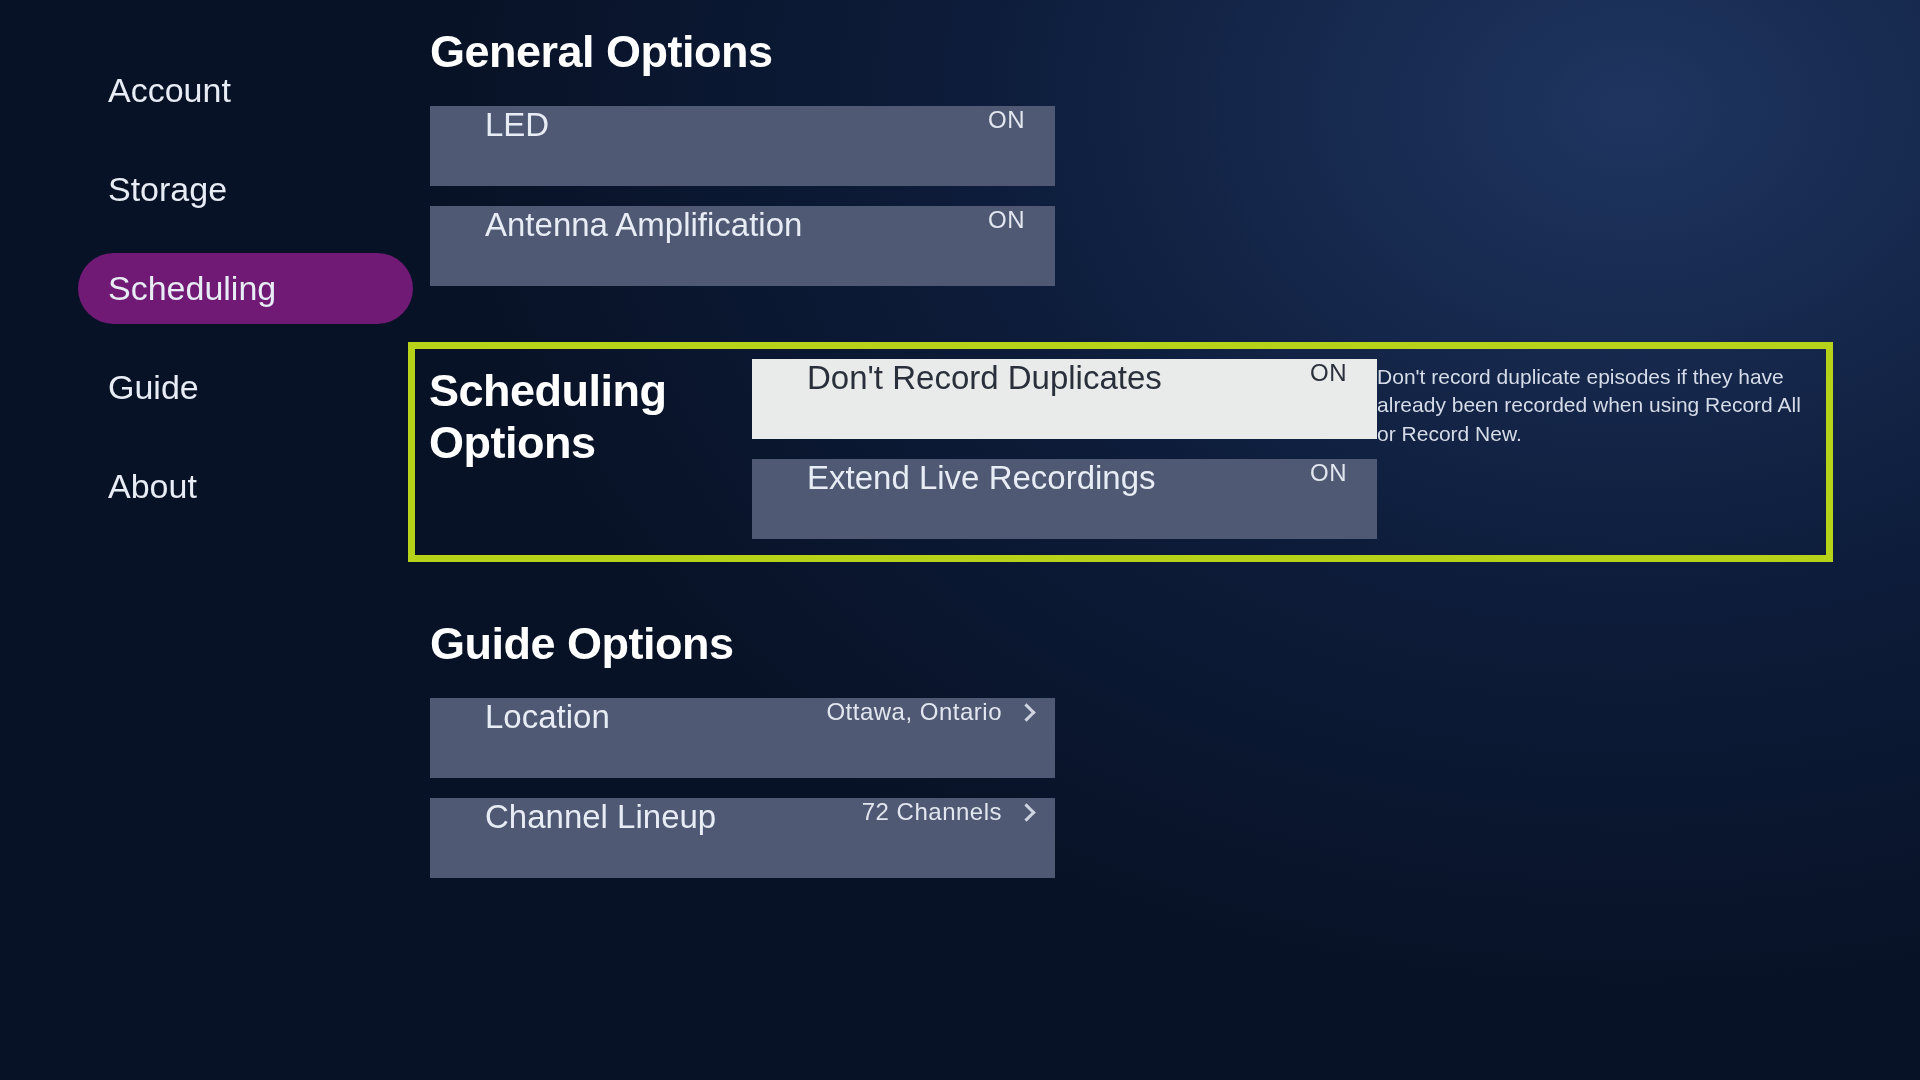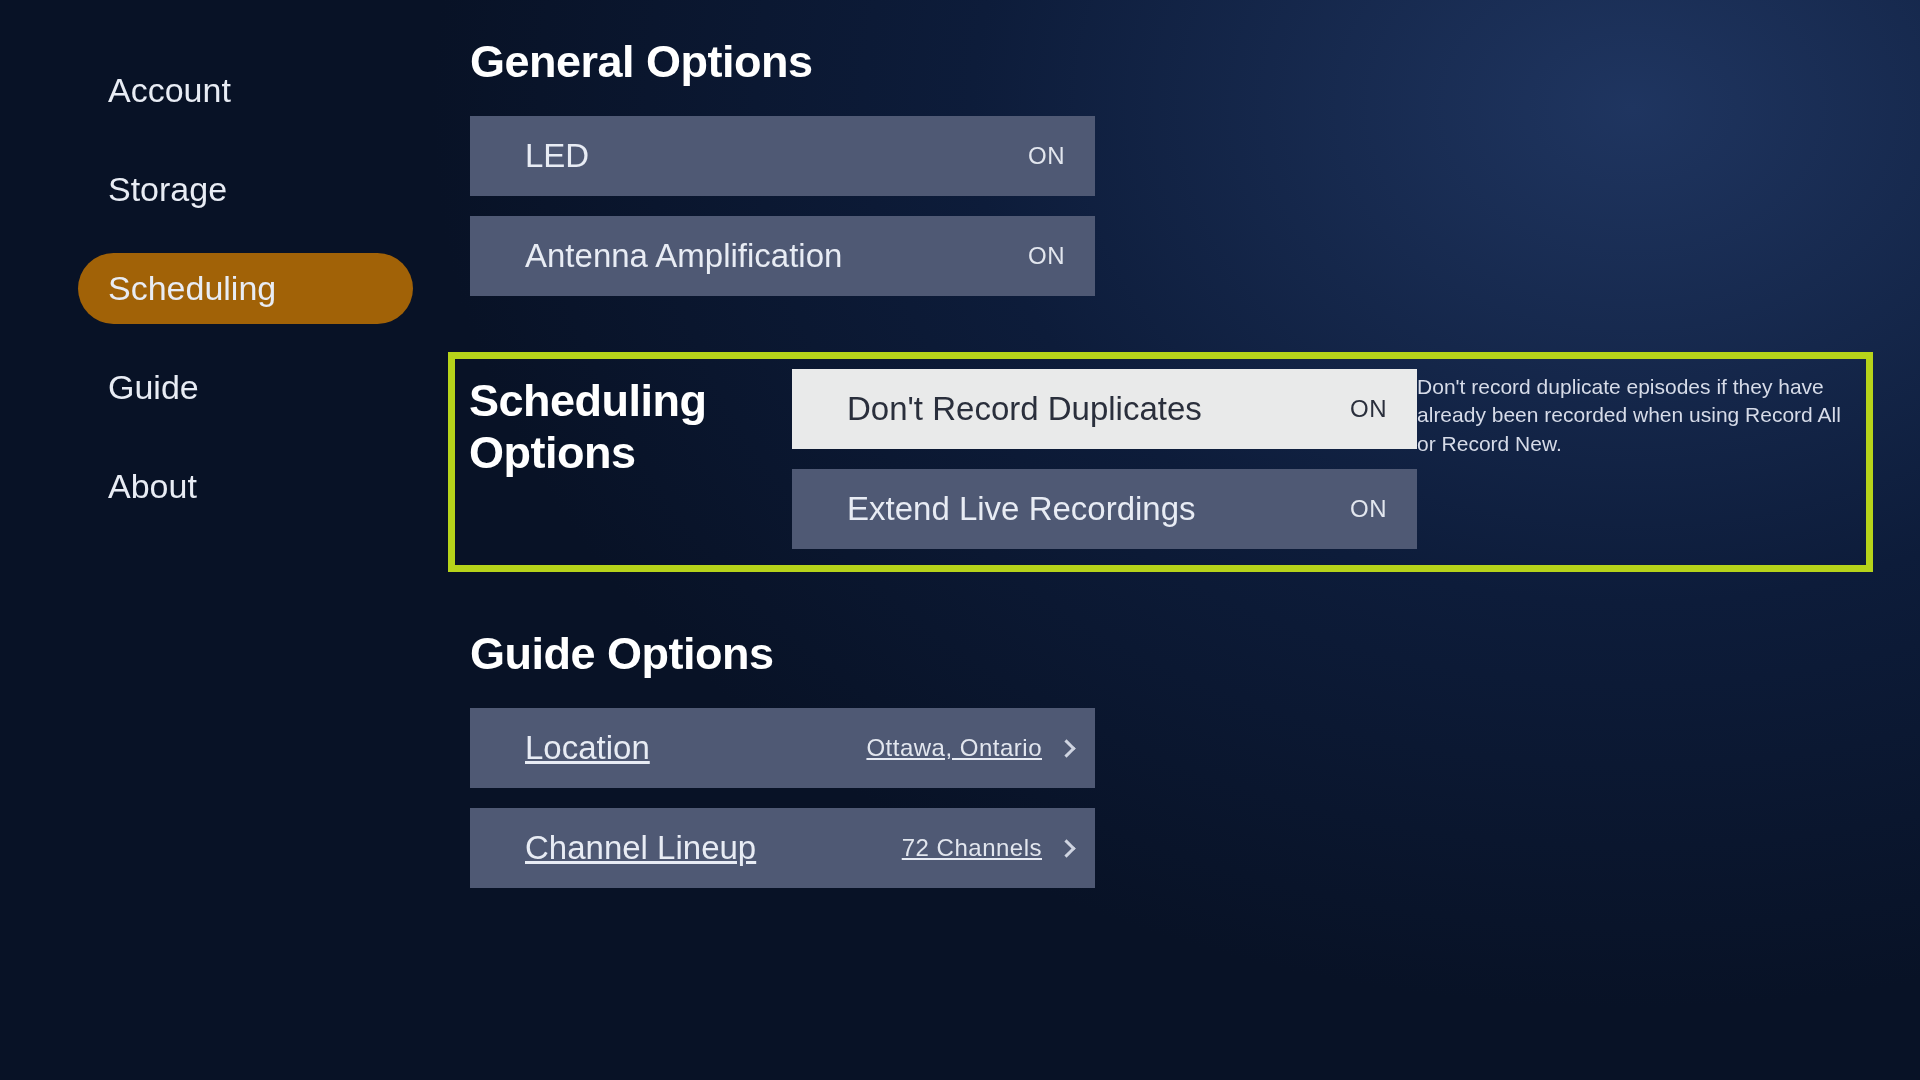--- a/index.html
+++ b/index.html
@@ -21,41 +21,40 @@
     font-size: 34px;
     font-weight: 400;
     color: #e8ecf4;
     padding: 16px 30px;
     margin-bottom: 28px;
     border-radius: 40px;
     width: 335px;
     cursor: pointer;
   }
   .nav-item.active {
-    background: #a16207;
+    background: #701a75;
   }
 
   .main {
     flex: 1;
-    padding-top: 36px;
+    padding-top: 26px;
     padding-right: 40px;
-    margin-left: 40px;
   }
 
   .section-title {
     font-size: 45px;
     font-weight: 700;
     color: #ffffff;
     margin-bottom: 28px;
     letter-spacing: -0.5px;
   }
 
   .row {
     display: flex;
-    align-items: center;
+    align-items: flex-start;
     justify-content: space-between;
     background: #4f5974;
     width: 625px;
     height: 80px;
     padding: 0 30px 0 55px;
     margin-bottom: 20px;
     cursor: pointer;
   }
   .row.focused {
     background: #e9eaea;
@@ -72,21 +71,21 @@
   }
   .row-value {
     font-size: 24px;
     font-weight: 400;
     color: #e2e6ee;
     letter-spacing: 0.5px;
     display: flex;
     align-items: center;
     gap: 18px;
   }
-  .row.has-chevron { padding-right: 22px; text-decoration: underline; }
+  .row.has-chevron { padding-right: 22px; }
 
   .chevron {
     display: inline-block;
     width: 13px;
     height: 13px;
     border-top: 3px solid #cfd4e1;
     border-right: 3px solid #cfd4e1;
     transform: rotate(45deg);
   }
 

